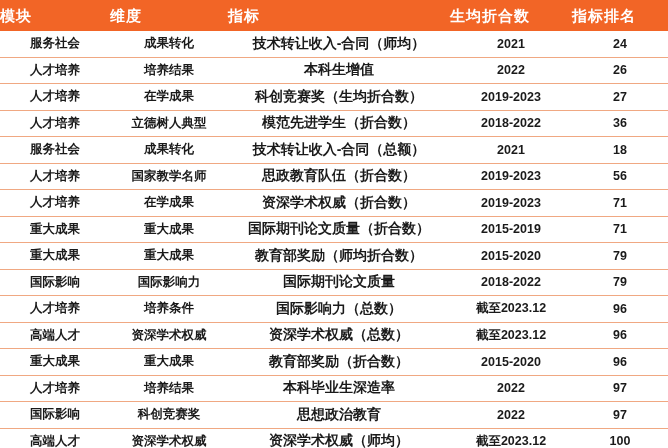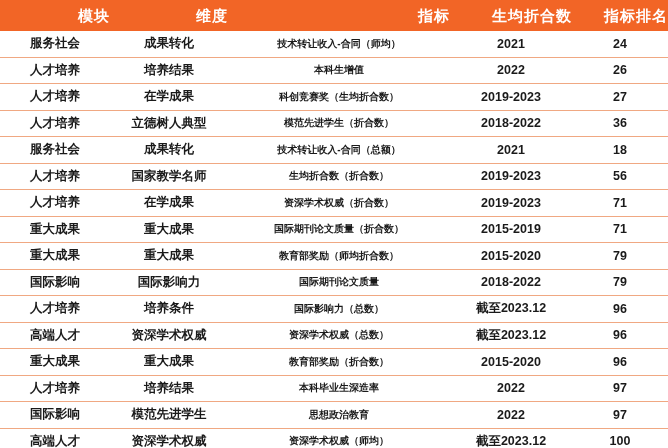--- a/index.html
+++ b/index.html
@@ -25,40 +25,40 @@
   table.data-table col.col-rank { width: 96px; }
 
   thead th {
     background: #F26526;
     color: #ffffff;
     font-size: 15px;
     font-weight: bold;
     height: 31px;
     line-height: 31px;
     padding: 0;
-    text-align: right;
+    text-align: left;
     letter-spacing: 1px;
     border: none;
   }
   tbody td {
     height: 25.5px;
     font-size: 12.5px;
     color: #1a1a1a;
     font-weight: bold;
     text-align: center;
     padding: 0 2px;
     border-bottom: 1px solid #F0A882;
     white-space: nowrap;
     overflow: hidden;
   }
   tbody tr:last-child td {
     border-bottom: none;
   }
   tbody td.cell-indicator {
-    font-size: 10px;
+    font-size: 14px;
   }
   .table-wrap {
     border-bottom: 3px solid #F26526;
   }
 </style>
 </head>
 <body>
 
 <div class="table-wrap">
   <table class="data-table">
@@ -110,21 +110,21 @@
         <tr>
           <td>服务社会</td>
           <td>成果转化</td>
           <td class="cell-indicator">技术转让收入-合同（总额）</td>
           <td>2021</td>
           <td>18</td>
         </tr>
         <tr>
           <td>人才培养</td>
           <td>国家教学名师</td>
-          <td class="cell-indicator">生均折合数（折合数）</td>
+          <td class="cell-indicator">思政教育队伍（折合数）</td>
           <td>2019-2023</td>
           <td>56</td>
         </tr>
         <tr>
           <td>人才培养</td>
           <td>在学成果</td>
           <td class="cell-indicator">资深学术权威（折合数）</td>
           <td>2019-2023</td>
           <td>71</td>
         </tr>
@@ -172,21 +172,21 @@
         </tr>
         <tr>
           <td>人才培养</td>
           <td>培养结果</td>
           <td class="cell-indicator">本科毕业生深造率</td>
           <td>2022</td>
           <td>97</td>
         </tr>
         <tr>
           <td>国际影响</td>
-          <td>模范先进学生</td>
+          <td>科创竞赛奖</td>
           <td class="cell-indicator">思想政治教育</td>
           <td>2022</td>
           <td>97</td>
         </tr>
         <tr>
           <td>高端人才</td>
           <td>资深学术权威</td>
           <td class="cell-indicator">资深学术权威（师均）</td>
           <td>截至2023.12</td>
           <td>100</td>

